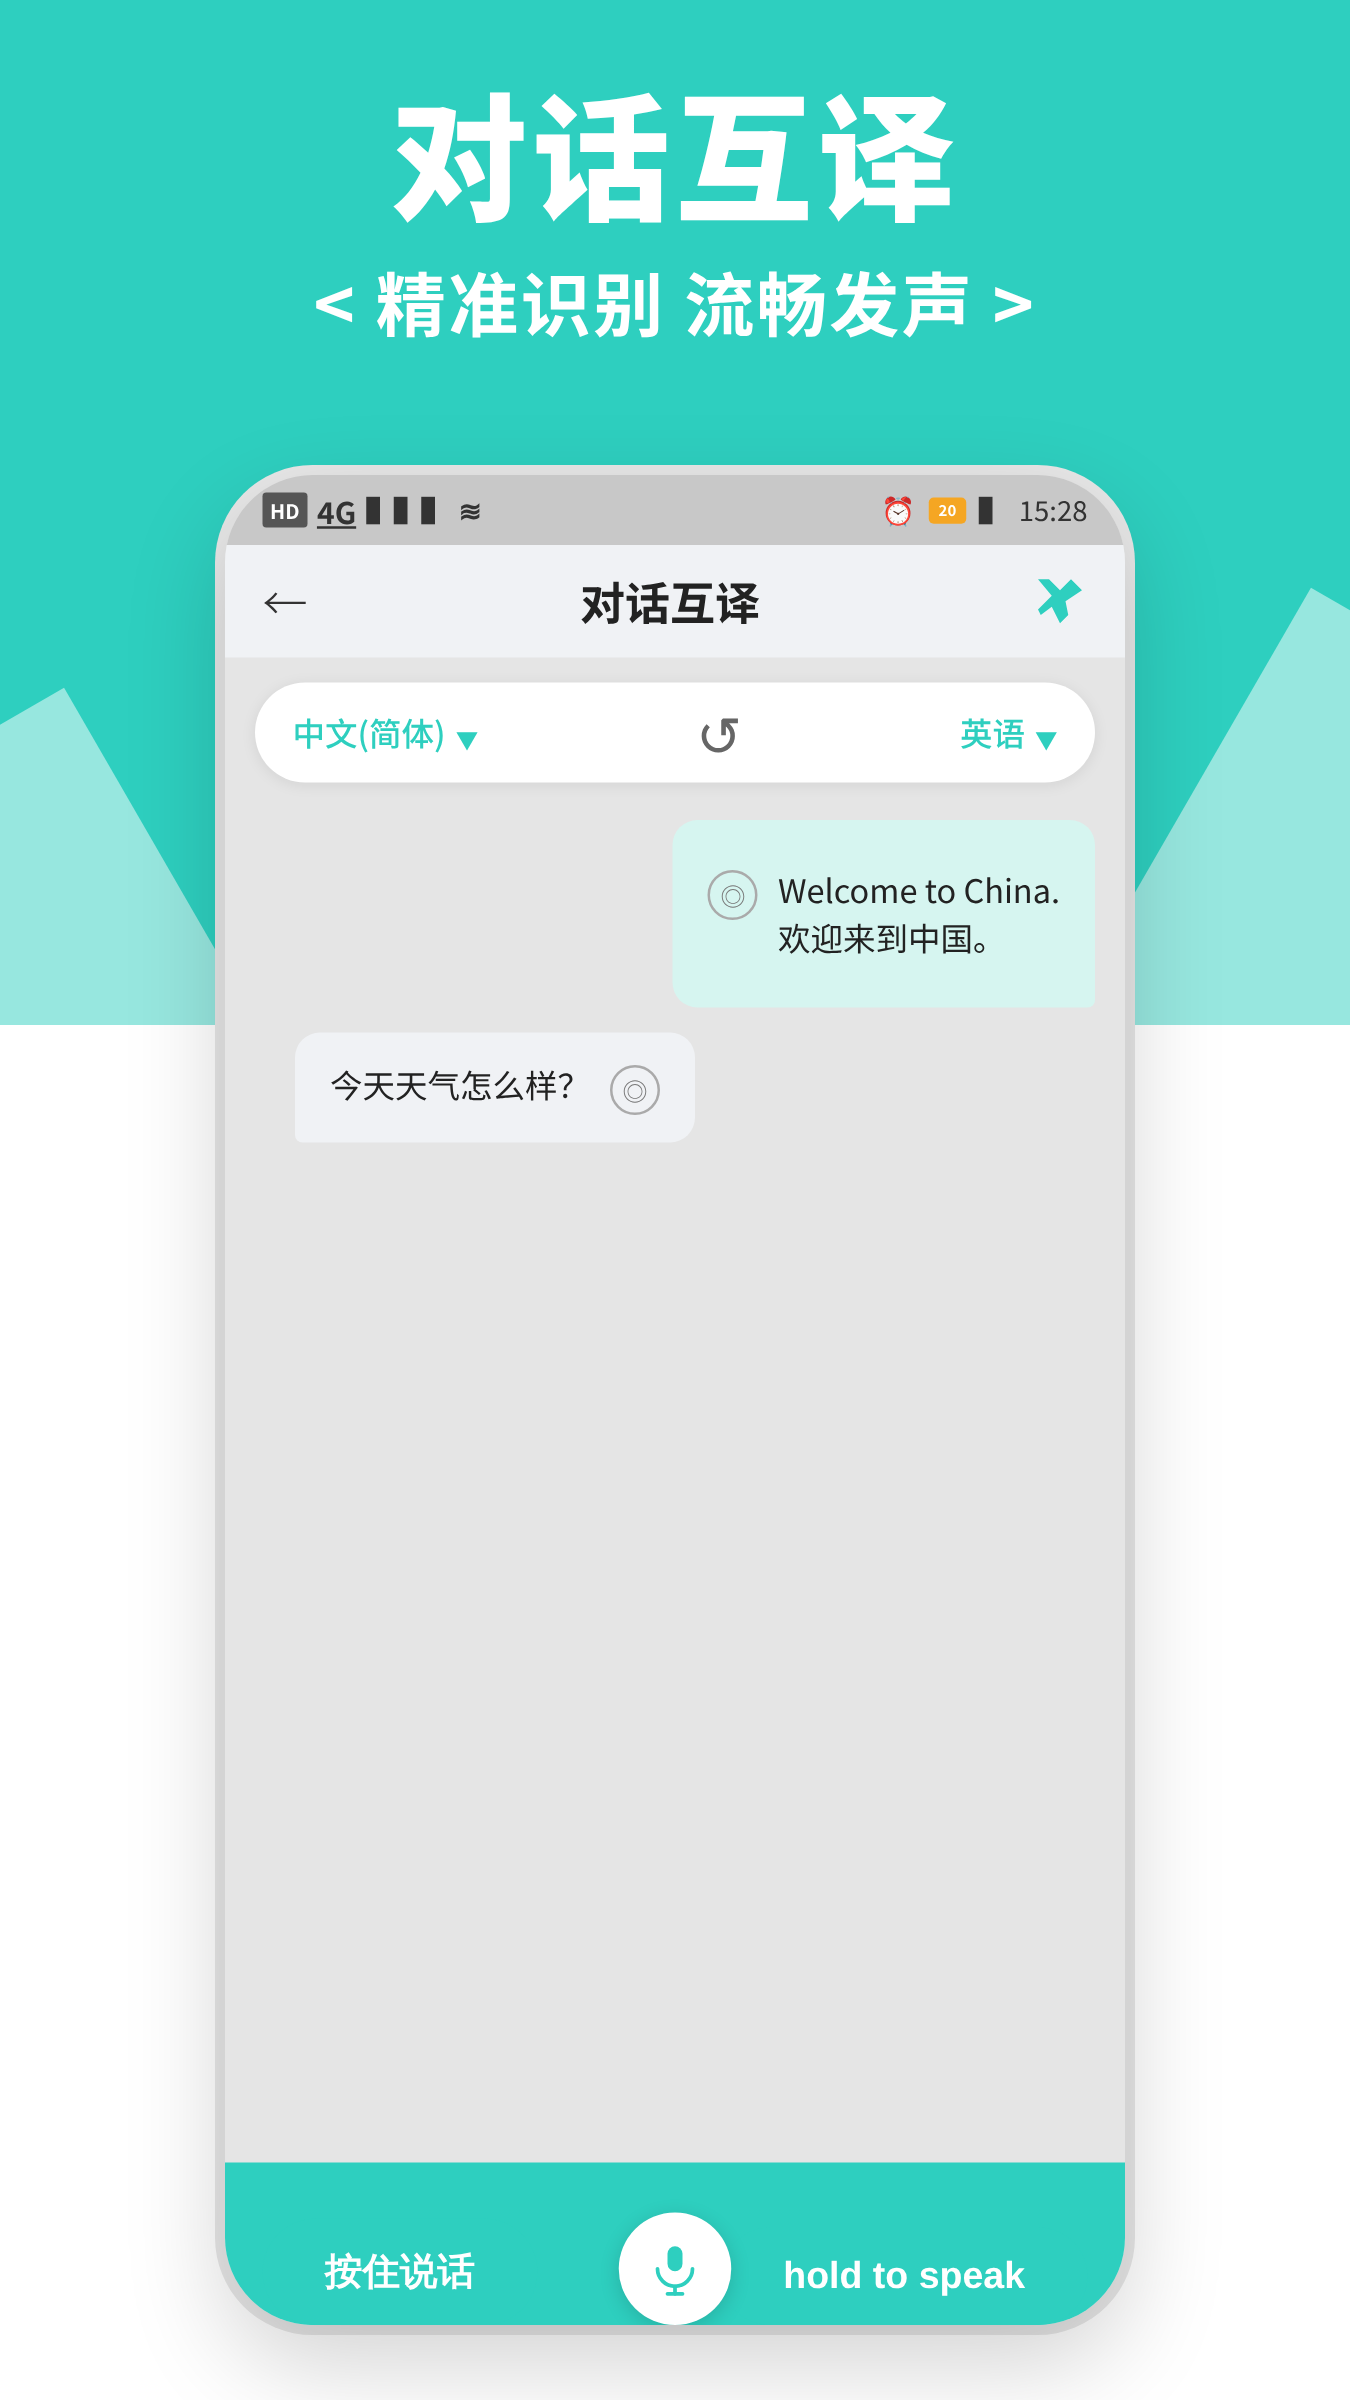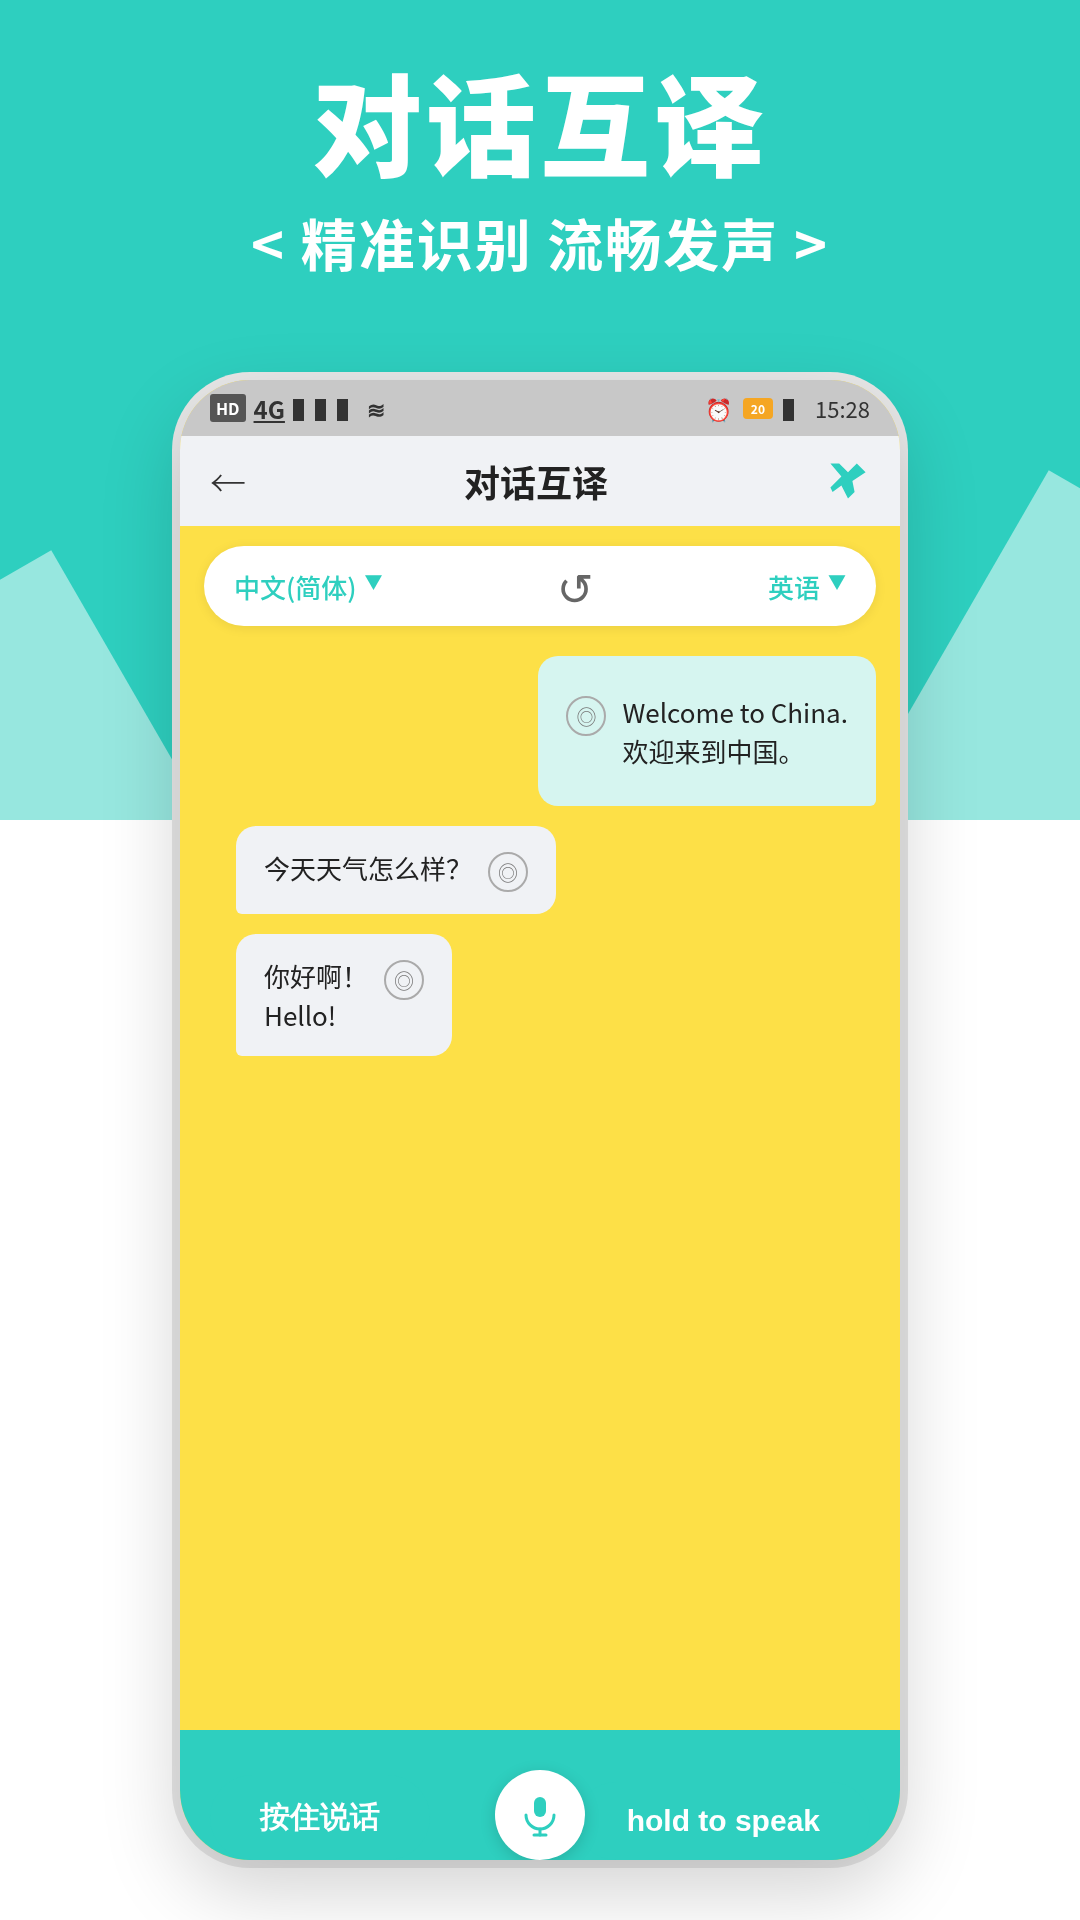--- a/index.html
+++ b/index.html
@@ -81,21 +81,21 @@
     }
 
     
     .phone-mockup {
       position: absolute;
       top: 380px;
       left: 50%;
       transform: translateX(-50%);
       width: 720px;
       height: 1480px;
-      background: #fde047;
+      background: #e5e5e5;
       border-radius: 70px;
       box-shadow: 0 30px 80px rgba(0,0,0,0.18), 0 0 0 8px #e8e8e8;
       z-index: 5;
       overflow: hidden;
       display: flex;
       flex-direction: column;
     }
 
     
     .status-bar {
@@ -172,21 +172,21 @@
       display: flex;
       align-items: center;
       justify-content: space-between;
       padding: 0 30px;
       box-shadow: 0 2px 12px rgba(0,0,0,0.08);
       flex-shrink: 0;
     }
 
     .lang-left, .lang-right {
       display: flex;
-      align-items: flex-start;
+      align-items: flex-end;
       gap: 8px;
       cursor: pointer;
     }
 
     .lang-text {
       font-size: 26px;
       color: #2ECFBF;
       font-weight: 500;
     }
 
@@ -374,27 +374,20 @@
       </div>
     </div>
 
     <div class="bubble-left">
       <div class="bubble-text">
         <span>今天天气怎么样？</span><br>
       </div>
       <div class="sound-icon"></div>
     </div>
 
-    <div class="bubble-left" style="max-width:55%;">
-      <div class="bubble-text">
-        <span>你好啊！</span><br>
-        <span>Hello!</span>
-      </div>
-      <div class="sound-icon"></div>
-    </div>
 
   </div>
 
   <div class="bottom-bar">
     <button class="speak-btn-left">按住说话</button>
 
     <div class="mic-btn">
       <svg class="mic-icon-svg" viewBox="0 0 44 44" fill="none" xmlns="http://www.w3.org/2000/svg">
         <rect x="16" y="4" width="12" height="20" rx="6" fill="#2ECFBF"></rect>
         <path d="M8 22c0 7.732 6.268 14 14 14s14-6.268 14-14" stroke="#2ECFBF" stroke-width="3" stroke-linecap="round" fill="none"></path>

